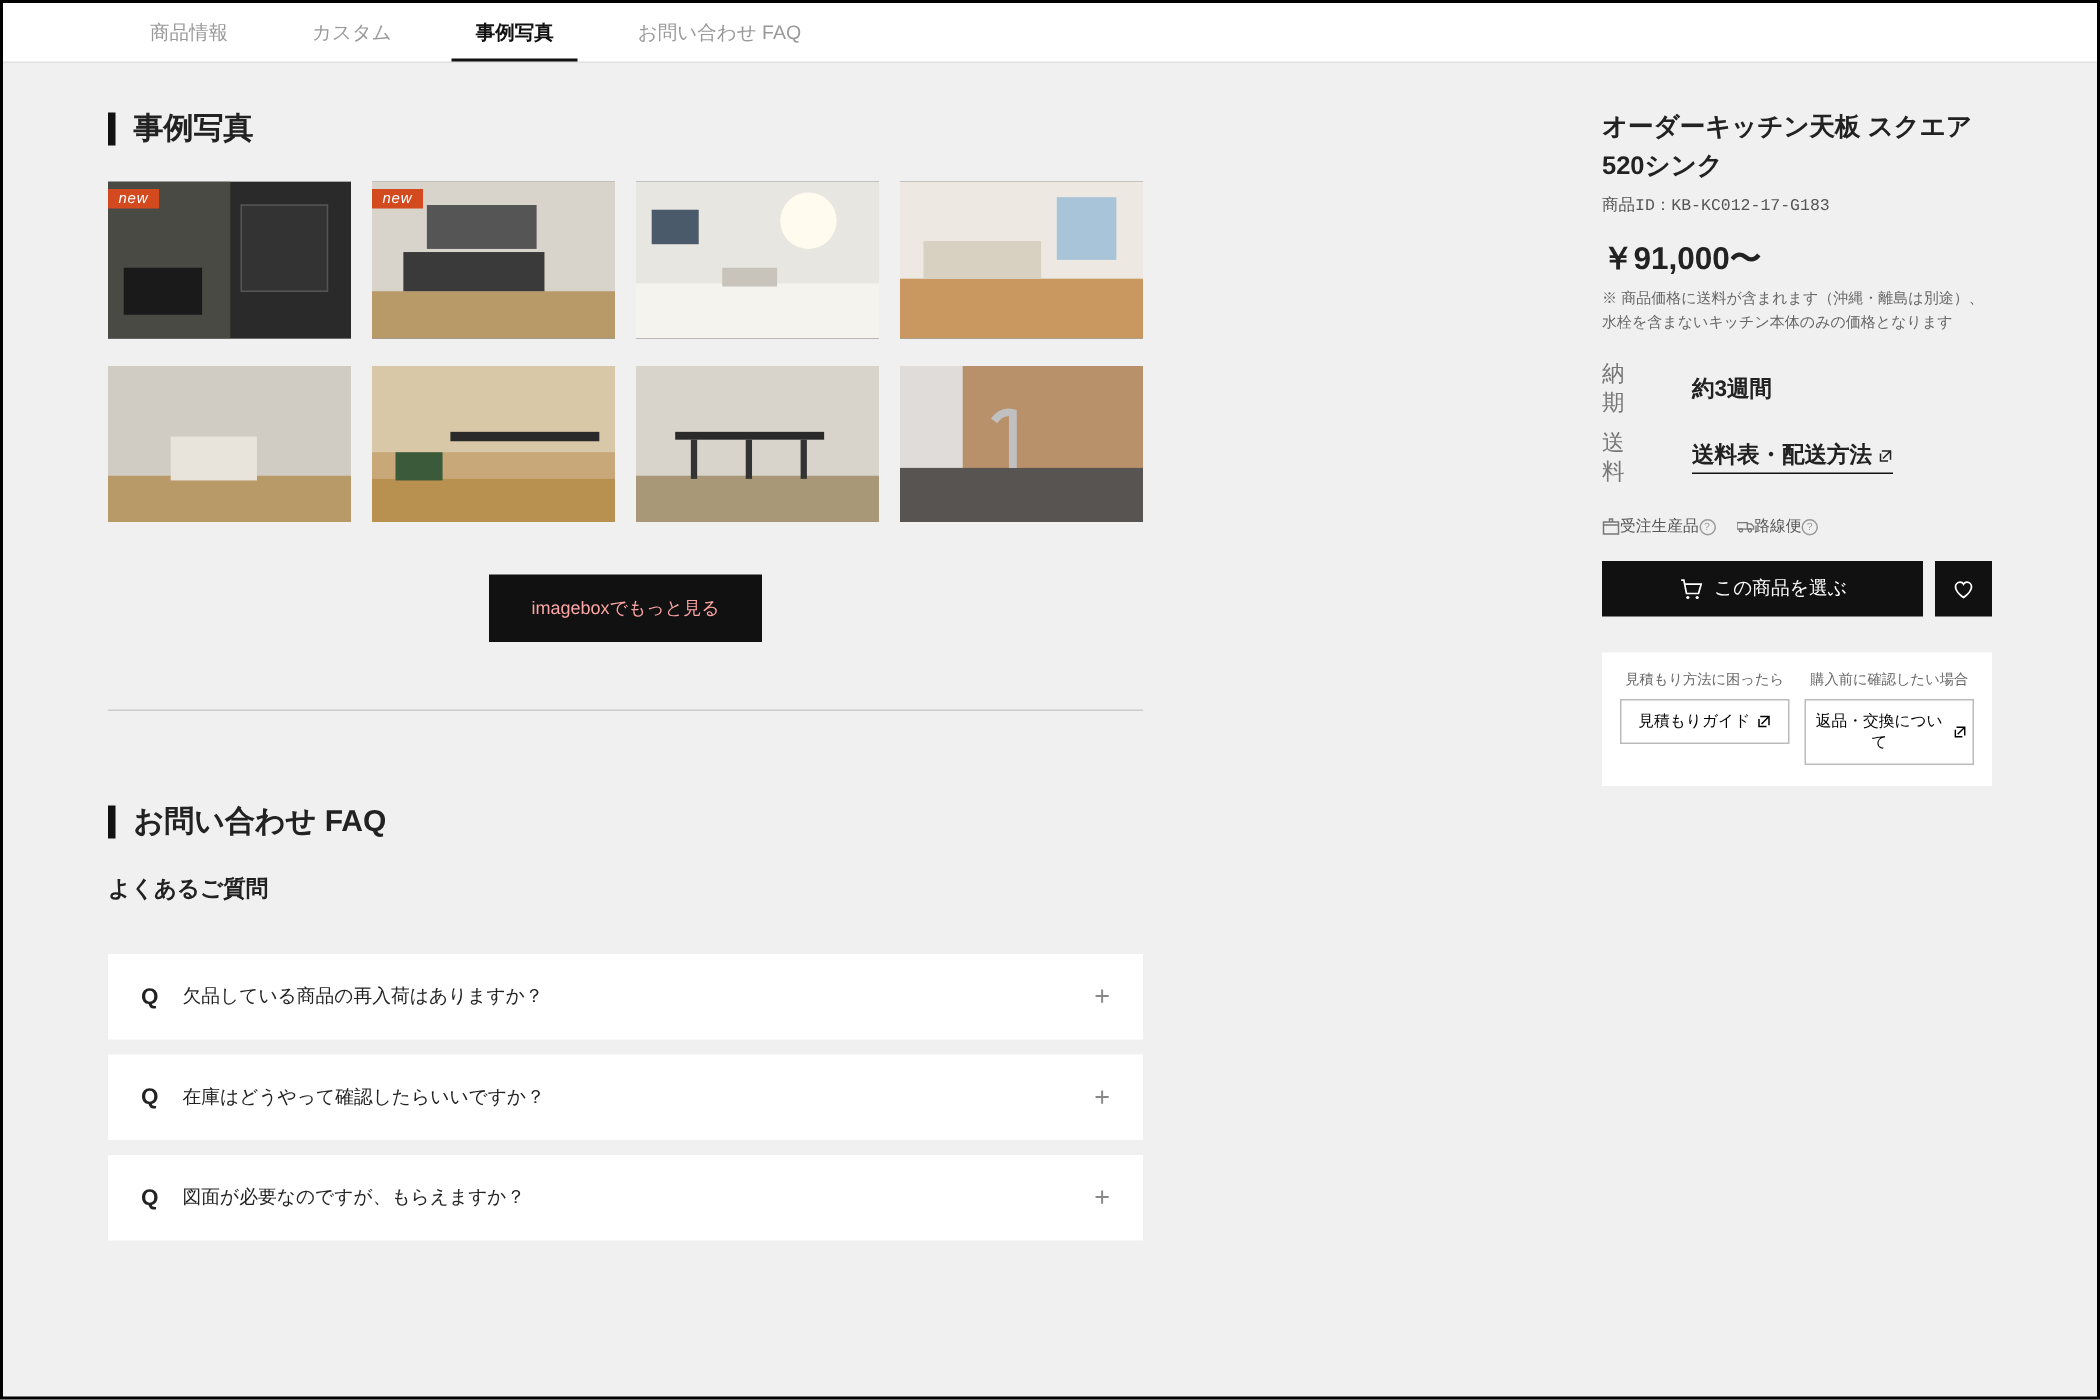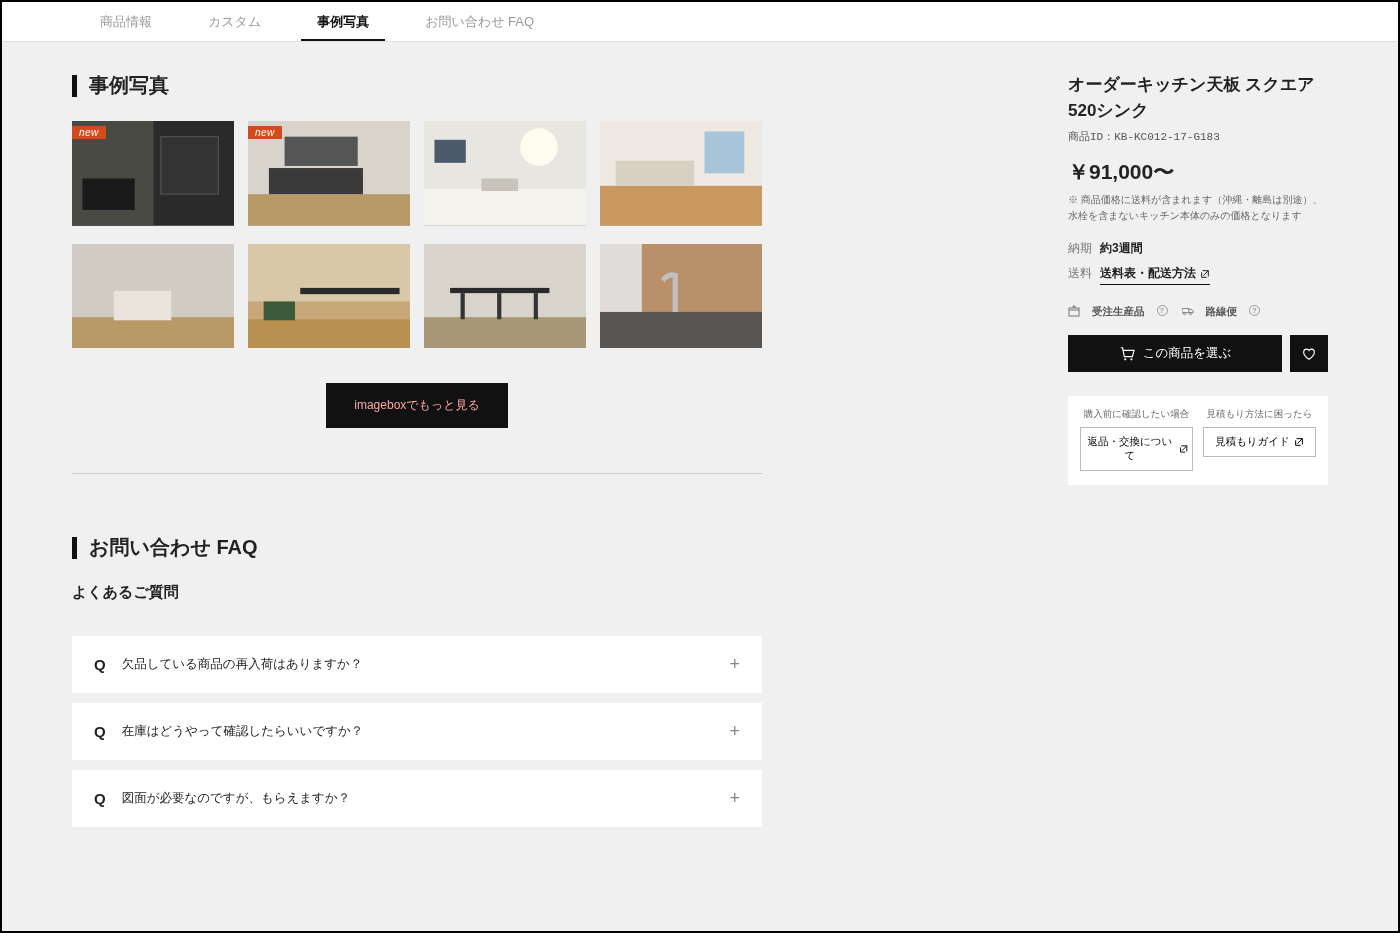--- a/index.html
+++ b/index.html
@@ -31,28 +31,28 @@
 
 .faq-item { background: #fff; padding: 18px 22px; margin-bottom: 10px; display: flex; align-items: center; cursor: pointer; }
 .faq-q { font-weight: 700; font-size: 15px; margin-right: 16px; }
 .faq-text { font-size: 12.5px; flex: 1; }
 .faq-plus { font-size: 18px; color: #888; font-weight: 300; }
 
 .prod-title { font-size: 17px; font-weight: 700; line-height: 1.5; margin-bottom: 6px; }
 .prod-id { font-size: 11px; color: #555; margin-bottom: 14px; font-family: Liberation Mono, monospace; }
 .price { font-size: 21px; font-weight: 700; margin-bottom: 6px; }
 .price-note { font-size: 10px; color: #666; line-height: 1.6; margin-bottom: 16px; }
-.meta-row { display: flex; align-items: flex-start; font-size: 12px; margin-bottom: 8px; gap: 4px; }
+.meta-row { display: flex; align-items: center; font-size: 15px; margin-bottom: 8px; gap: 32px; }
 .meta-label { color: #777; width: 28px; }
 .meta-value { font-weight: 600; }
 .ship-link { border-bottom: 1px solid #111; padding-bottom: 2px; display: inline-flex; align-items: center; gap: 4px; }
 .ext-icon { width: 10px; height: 10px; }
 
 .tags { display: flex; gap: 14px; font-size: 10.5px; color: #555; margin: 20px 0 16px; align-items: center; }
-.tag { display: inline-flex; align-items: flex-start; gap: 12px; font-weight: bold; }
+.tag { display: inline-flex; align-items: center; gap: 0; }
 .tag-icon { width: 12px; height: 12px; }
 .info-icon { width: 11px; height: 11px; border: 1px solid #999; border-radius: 50%; display: inline-flex; align-items: center; justify-content: center; font-size: 7px; color: #999; }
 
 .actions { display: flex; gap: 8px; margin-bottom: 24px; }
 .cart-btn { flex: 1; background: #111; color: #fff; border: none; padding: 10px 0; font-size: 12.5px; cursor: pointer; display: flex; align-items: center; justify-content: center; gap: 8px; }
 .fav-btn { width: 38px; background: #111; color: #fff; border: none; display: flex; align-items: center; justify-content: center; cursor: pointer; }
 .cart-icon, .heart-icon { width: 16px; height: 16px; }
 
 .helpbox { background: #fff; padding: 12px 12px 14px; }
 .helpbox-row { display: flex; gap: 10px; }
@@ -224,34 +224,34 @@
         <button class="fav-btn">
           <svg class="heart-icon" viewBox="0 0 18 18">
               <path d="M9 15s-6-4-6-8c0-2 1.5-3.5 3.5-3.5 1.2 0 2 .6 2.5 1.5.5-.9 1.3-1.5 2.5-1.5 2 0 3.5 1.5 3.5 3.5 0 4-6 8-6 8z" fill="none" stroke="#fff" stroke-width="1.3"></path>
             </svg>
         </button>
       </div>
 
       <div class="helpbox">
         <div class="helpbox-row">
           <div class="helpbox-col">
+            <div class="helpbox-cap">見積もり方法に困ったら</div>
+            <button class="helpbox-btn">
+              <span>見積もりガイド</span>
+              <svg class="ext-icon" viewBox="0 0 12 12">
+                  <path d="M3 2h7v7M10 2L4 8M2 4v6h6" fill="none" stroke="currentColor" stroke-width="1.2"></path>
+                </svg>
+            </button>
+          </div>
+          <div class="helpbox-col">
             <div class="helpbox-cap">購入前に確認したい場合</div>
             <button class="helpbox-btn">
               <span>返品・交換について</span>
               <svg class="ext-icon" viewBox="0 0 12 12">
                   <path d="M3 2h7v7M10 2L4 8M2 4v6h6" fill="none" stroke="currentColor" stroke-width="1.2"></path>
                 </svg>
             </button>
           </div>
-          <div class="helpbox-col">
-            <div class="helpbox-cap">見積もり方法に困ったら</div>
-            <button class="helpbox-btn">
-              <span>見積もりガイド</span>
-              <svg class="ext-icon" viewBox="0 0 12 12">
-                  <path d="M3 2h7v7M10 2L4 8M2 4v6h6" fill="none" stroke="currentColor" stroke-width="1.2"></path>
-                </svg>
-            </button>
-          </div>
         </div>
       </div>
     </aside>
   </div>
 </div>
 
 </body></html>

